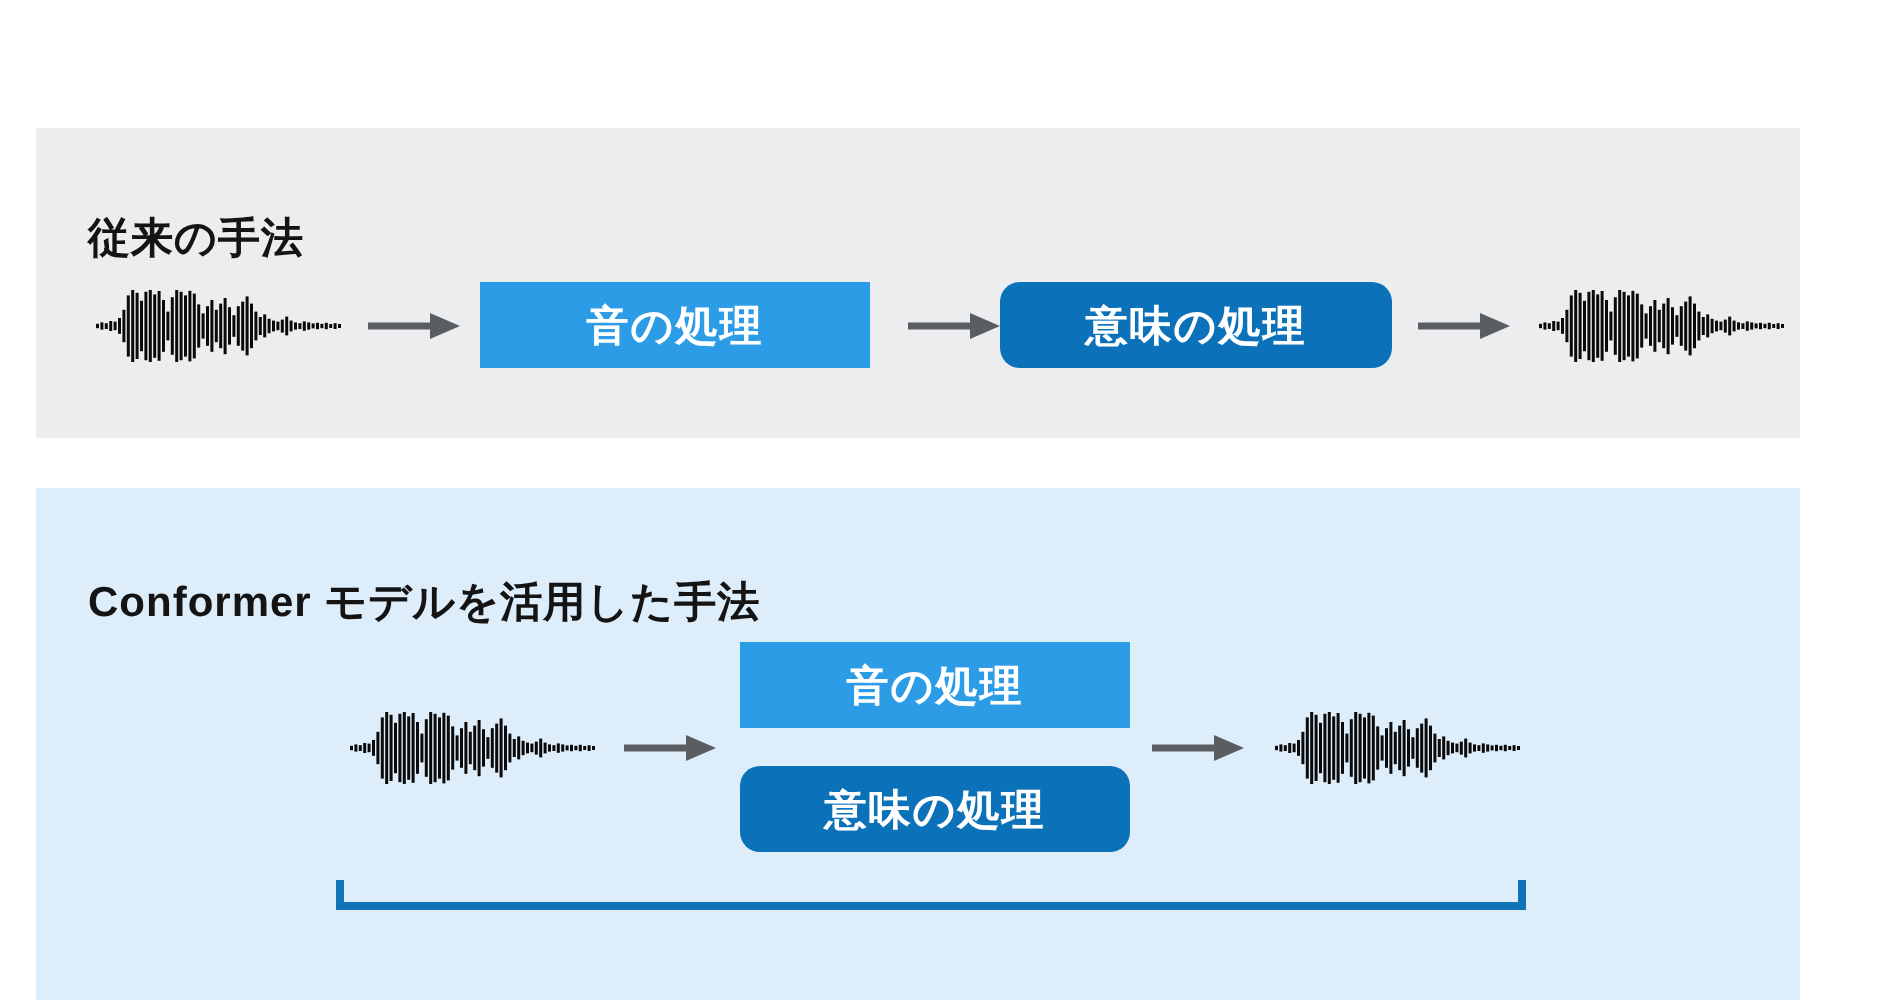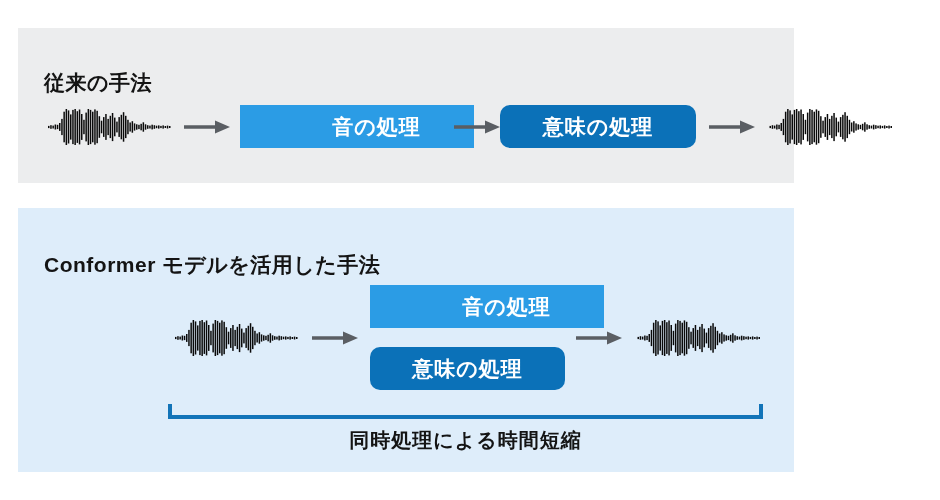--- a/index.html
+++ b/index.html
@@ -3,35 +3,35 @@
 <meta charset="utf-8">
 <style>
   html,body{margin:0;padding:0;}
   body{
     width:940px;height:500px;
     background:#ffffff;
     font-family:"Liberation Sans","DejaVu Sans",sans-serif;
     position:relative;overflow:hidden;
   }
   .stage{position:absolute;left:0;top:0;width:940px;height:500px;}
-  .panel{position:absolute;left:18px;width:776px;}
+  .panel{position:absolute;left:18px;width:882px;margin-top:36px;}
   .panel-conventional{top:28px;height:155px;background:var(--panel_gray,#ECEDEE);}
   .panel-conformer{top:208px;height:264px;background:var(--panel_blue,#DEEDFA);}
   .panel-title{
     position:absolute;left:26px;top:24px;
     font-size:21px;font-weight:bold;color:var(--text_dark,#141414);
     letter-spacing:.5px;white-space:nowrap;
   }
   .proc-box{
     position:absolute;width:195px;height:43px;
     display:flex;align-items:center;justify-content:center;
     color:var(--box_text,#ffffff);font-size:21px;font-weight:bold;
     letter-spacing:1px;white-space:nowrap;
   }
-  .proc-light{background:var(--box_light_blue,#2B9CE5);padding-left:39px;}
+  .proc-light{background:var(--box_light_blue,#2B9CE5);}
   .proc-dark{background:var(--box_dark_blue,#0B71B8);border-radius:10px;}
   .arrow{position:absolute;width:46px;height:16px;}
   .arrow svg{display:block;}
   .waveform{position:absolute;height:38px;}
   .bracket{
     position:absolute;left:150px;top:196px;width:595px;height:15px;
     border-left:4px solid var(--bracket_blue,#1274B8);
     border-right:4px solid var(--bracket_blue,#1274B8);
     border-bottom:4px solid var(--bracket_blue,#1274B8);
     box-sizing:border-box;
@@ -335,16 +335,15 @@
         <rect x="109.8" y="17.7" width="1.5" height="2.5" fill="#0A0A0A"></rect>
         <rect x="112.0" y="17.4" width="1.5" height="3.2" fill="#0A0A0A"></rect>
         <rect x="114.2" y="17.9" width="1.5" height="2.2" fill="#0A0A0A"></rect>
         <rect x="116.4" y="17.4" width="1.5" height="3.2" fill="#0A0A0A"></rect>
         <rect x="118.6" y="18.0" width="1.5" height="2.0" fill="#0A0A0A"></rect>
         <rect x="120.8" y="17.6" width="1.5" height="2.9" fill="#0A0A0A"></rect>
         <rect x="123.0" y="18.0" width="1.5" height="2.0" fill="#0A0A0A"></rect>
       </svg>
 
     <div class="bracket"></div>
-    <div class="bracket-label">同時処理による時間短縮</div>
   </section>
 
 </div>
 
 </body></html>

